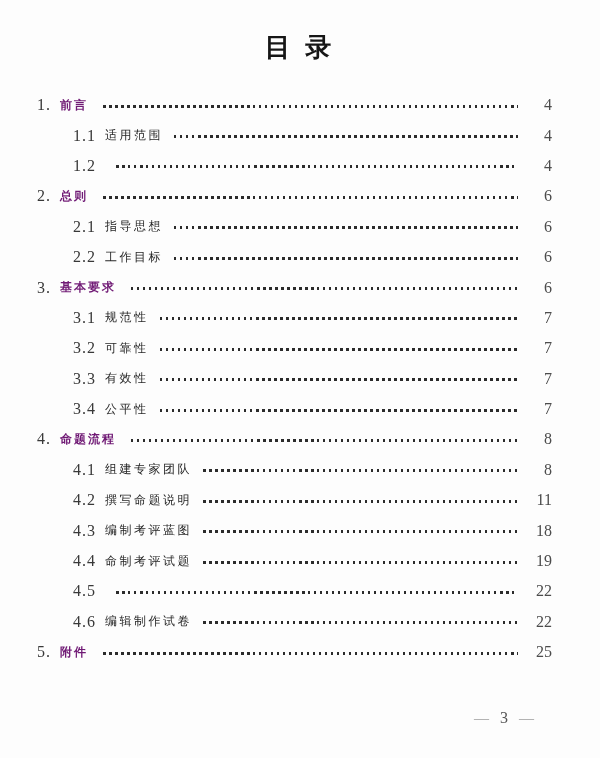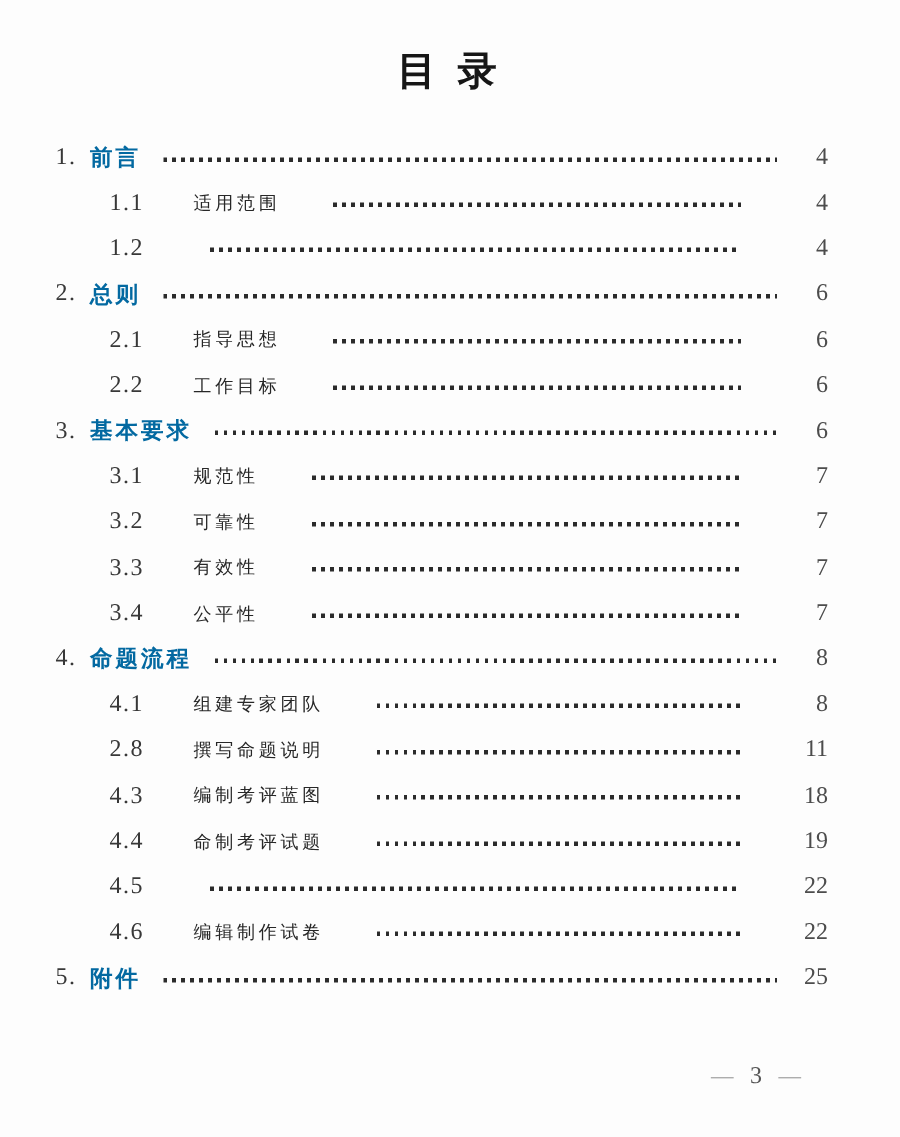--- a/index.html
+++ b/index.html
@@ -24,34 +24,34 @@
   }
   .toc {
     position: absolute;
     top: 90px; left: 37px; width: 515px;
   }
   .toc-row {
     display: flex;
     align-items: center;
     height: 30.4px;
   }
-  .toc-row.lvl2 { padding-left: 36px; gap: 24px; }
+  .toc-row.lvl2 { padding-left: 36px; }
   .entry-num {
     font-size: 16px;
     color: #383838;
     margin-right: 9px;
     letter-spacing: 1px;
     white-space: nowrap;
   }
   .lvl1 .entry-label {
     font-family: "Liberation Sans", "DejaVu Sans", sans-serif;
     font-weight: 700;
-    font-size: 15px;
+    font-size: 12px;
     letter-spacing: 2px;
-    color: #0369a1;
+    color: #701a75;
     white-space: nowrap;
   }
   .lvl2 .entry-label {
     font-size: 12px;
     letter-spacing: 2.5px;
     color: #272727;
     white-space: nowrap;
   }
   .dot-leader {
     flex: 1;
@@ -158,21 +158,21 @@
     <span class="dot-leader"></span>
     <span class="entry-page">8</span>
   </div>
     <div class="toc-row lvl2">
     <span class="entry-num">4.1</span>
     <span class="entry-label">组建专家团队</span>
     <span class="dot-leader"></span>
     <span class="entry-page">8</span>
   </div>
     <div class="toc-row lvl2">
-    <span class="entry-num">2.8</span>
+    <span class="entry-num">4.2</span>
     <span class="entry-label">撰写命题说明</span>
     <span class="dot-leader"></span>
     <span class="entry-page">11</span>
   </div>
     <div class="toc-row lvl2">
     <span class="entry-num">4.3</span>
     <span class="entry-label">编制考评蓝图</span>
     <span class="dot-leader"></span>
     <span class="entry-page">18</span>
   </div>

